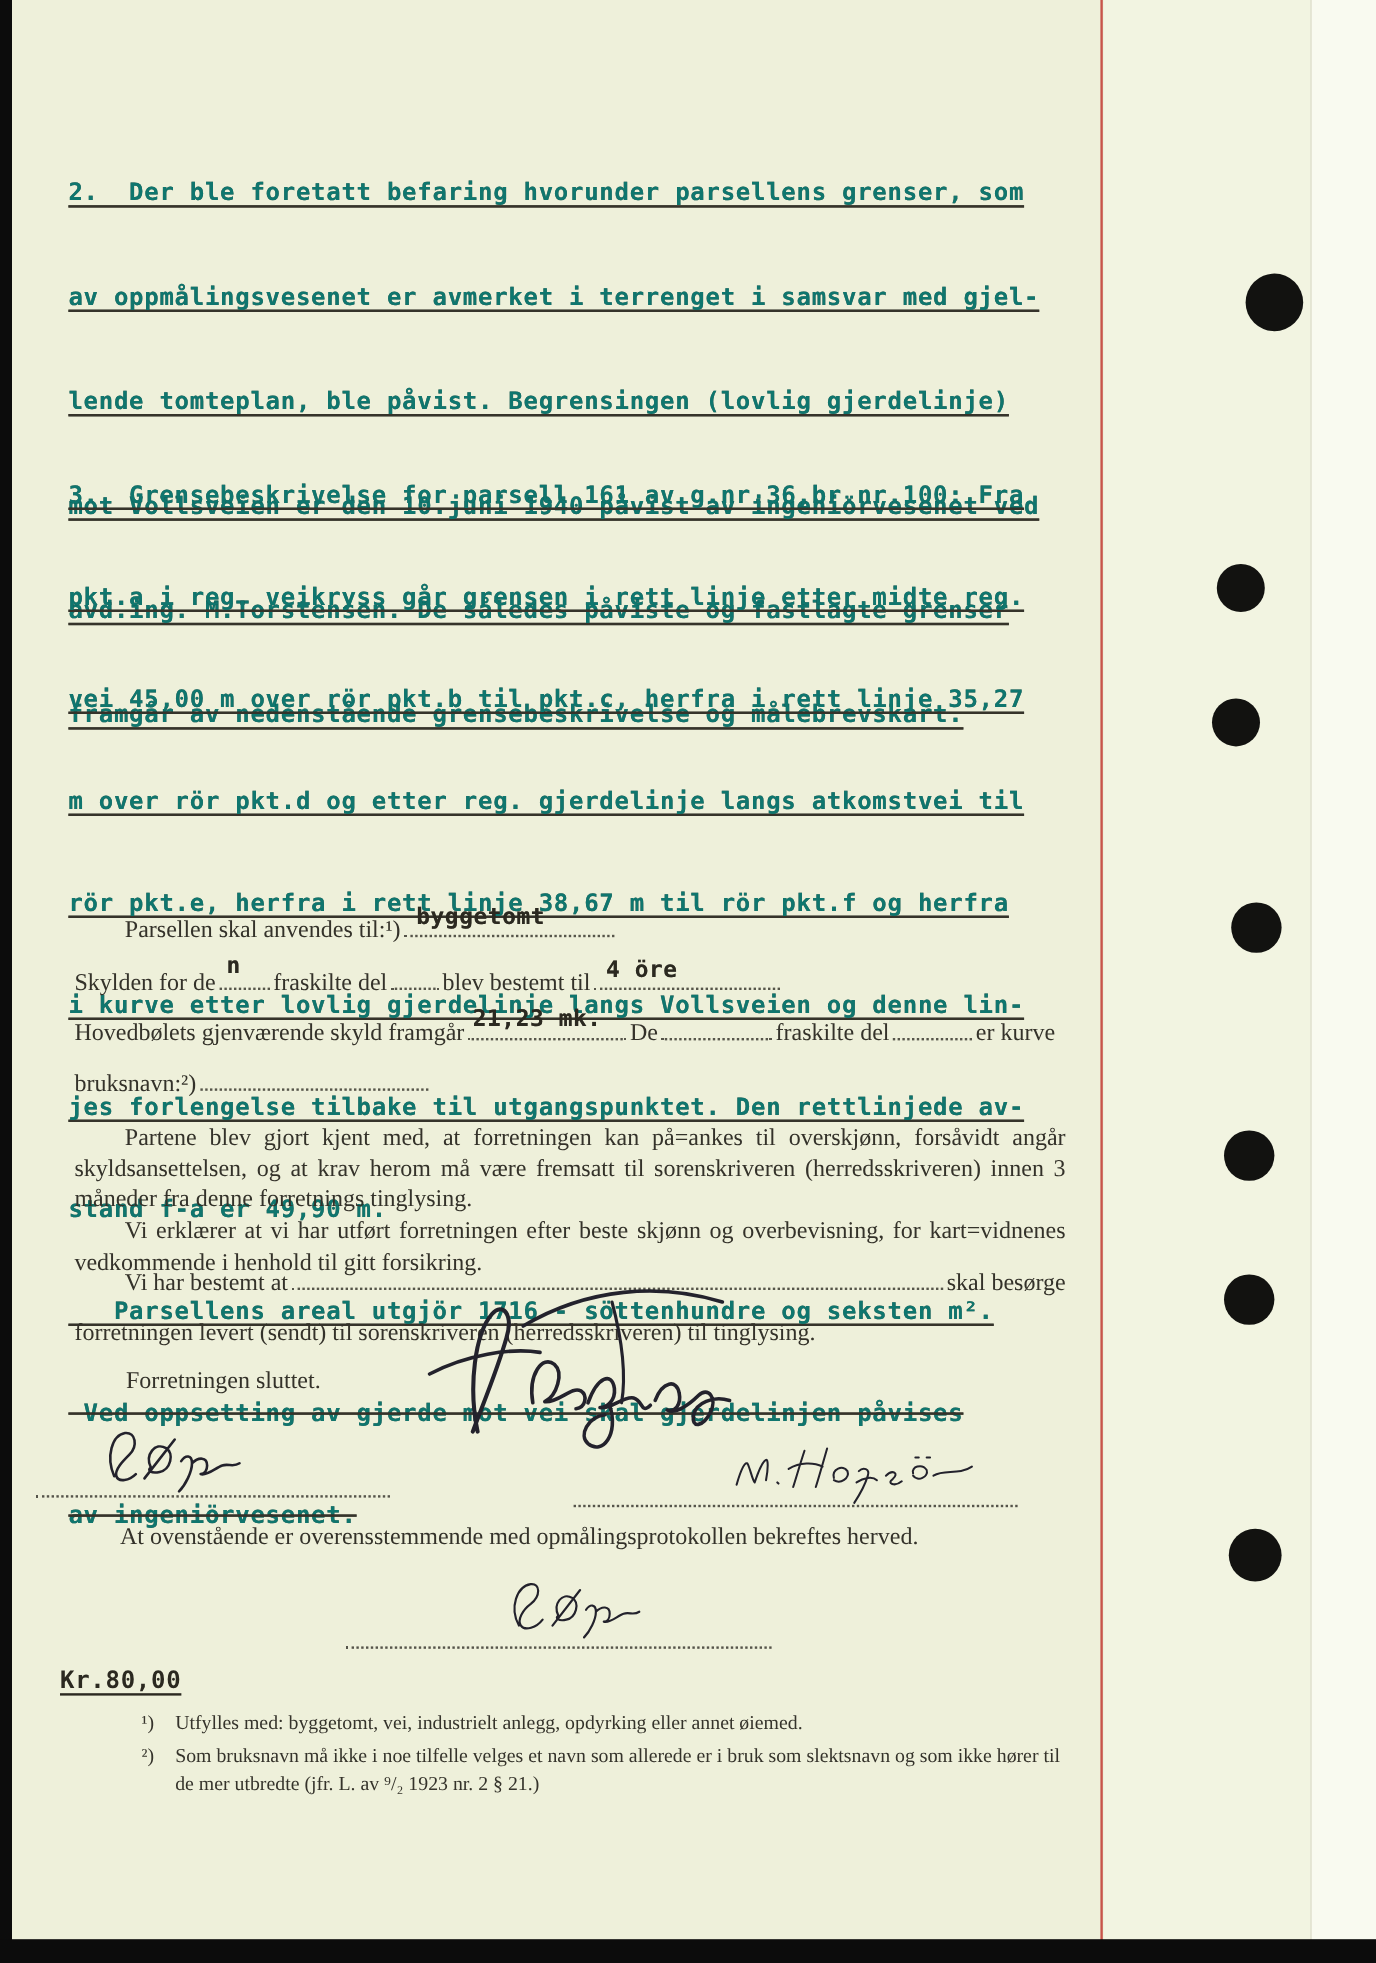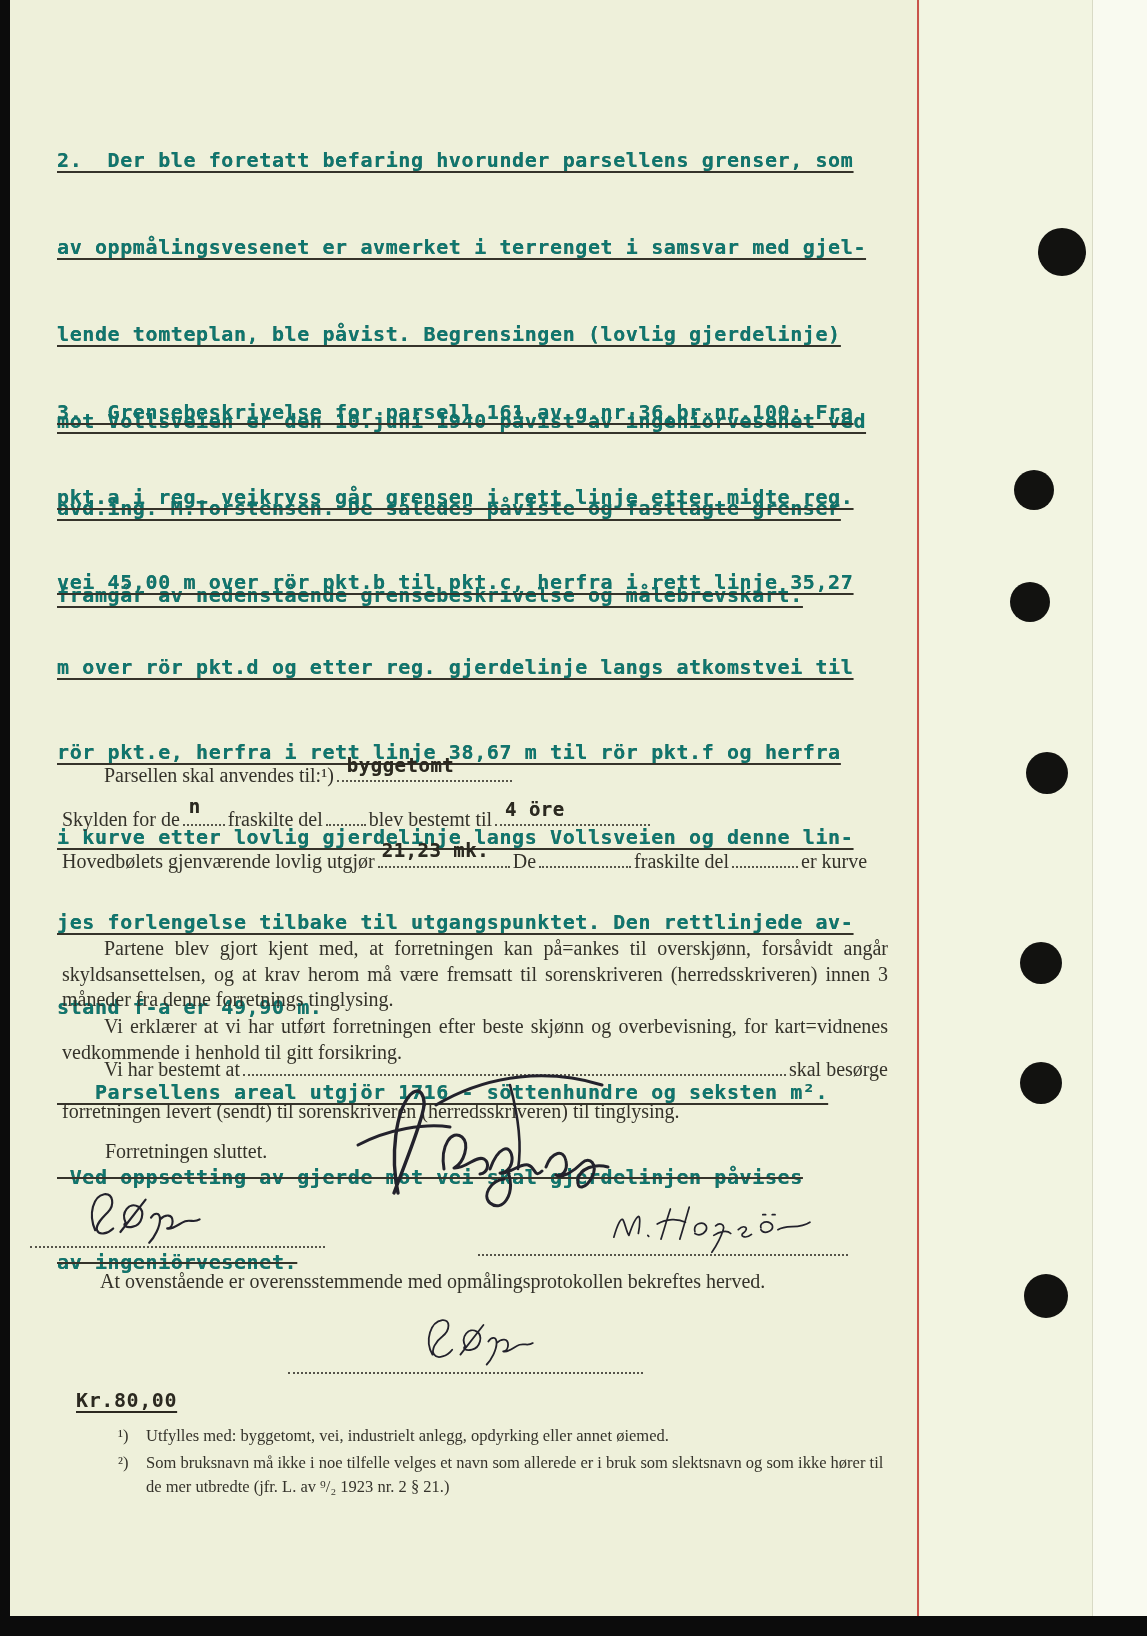--- a/index.html
+++ b/index.html
@@ -51,21 +51,21 @@
     position:absolute; left:62px; width:826px;
     font-size:20px; line-height:25.5px; text-align:justify; text-indent:42px;
   }
   .serif-line { position:absolute; font-size:20px; line-height:26px; }
 
   .sig-line { position:absolute; height:0; border-bottom:2px dotted #55544a; }
   .sig { position:absolute; z-index:5; }
   .sig svg path { fill:none; stroke:#23222c; stroke-linecap:round; stroke-linejoin:round; }
 
   .kr {
-    position:absolute; left:76px;
+    position:absolute; left:50px;
     font-family:"DejaVu Sans Mono", monospace; font-weight:bold;
     font-size:20px; letter-spacing:.6px; color:#2b2920;
     text-decoration:underline; text-decoration-thickness:2px; text-underline-offset:4px;
   }
   .footnotes { position:absolute; left:118px; top:1424px; width:782px; font-size:16.5px; line-height:24px; color:#35332b; }
   .fn { display:flex; margin-bottom:3px; }
   .fn-marker { width:28px; flex:none; }
   .fn-text { flex:1; }
 </style>
 </head>
@@ -125,31 +125,35 @@
     </span>
     <span>fraskilte del</span>
     <span class="fill" style="width:40px"></span>
     <span>blev bestemt til</span>
     <span class="fill" style="width:155px">
       <span class="mono-val">4 öre</span>
     </span>
   </div>
 
   <div class="row" style="top:848px">
-    <span>Hovedbølets gjenværende lovlig utgjør</span>
+    <span>Hovedbølets gjenværende skyld framgår</span>
     <span class="fill" style="width:132px">
       <span class="mono-val" style="left:4px;bottom:3px">21,23 mk.</span>
     </span>
     <span>De</span>
     <span class="fill" style="width:92px"></span>
     <span>fraskilte del</span>
     <span class="fill" style="width:66px"></span>
     <span>er kurve</span>
   </div>
 
+  <div class="row" style="top:890px">
+    <span>bruksnavn:²)</span>
+    <span class="fill" style="width:190px"></span>
+  </div>
 
   <p class="para" style="top:916px">Partene blev gjort kjent med, at forretningen kan på=ankes til overskjønn, forsåvidt angår skyldsansettelsen, og at krav herom må være fremsatt til sorenskriveren (herredsskriveren) innen 3 måneder fra denne forretnings tinglysing.</p>
   <p class="para" style="top:994px">Vi erklærer at vi har utført forretningen efter beste skjønn og overbevisning, for kart=vidnenes vedkommende i henhold til gitt forsikring.</p>
 
   <div class="row" style="top:1056px">
     <span class="ind"></span>
     <span>Vi har bestemt at</span>
     <span class="fill grow"></span>
     <span>skal besørge</span>
   </div>

